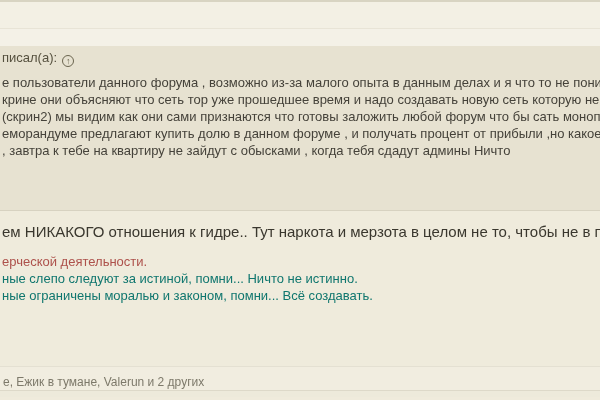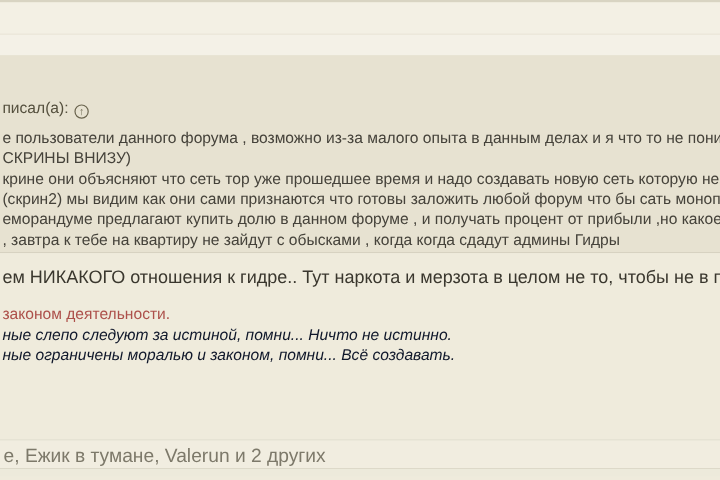--- a/index.html
+++ b/index.html
@@ -12,77 +12,75 @@
   .top-strip { height:2px; background:#d8d4c2; }
   .band-a { height:27px; background:#f3f0e4; border-bottom:1px solid #e8e4d6; }
   .band-b { height:17px; background:#f4f1e7; }
   .quote-block {
     height:165px; background:#e7e2d1; border-bottom:1px solid #d7d2c1;
     padding:5px 0 0 2px; overflow:hidden; white-space:nowrap;
   }
   .quote-header {
     height:13px; margin-bottom:10px; font-size:13px; line-height:13px;
     color:#55503e;
-    margin-top:32px;
   }
   .quote-attribution { display:inline-block; }
   .jump-icon {
     display:inline-block; width:12px; height:12px; margin-left:5px;
     border:1px solid #6b654f; border-radius:50%; color:#6b654f;
     font-size:9px; line-height:11px; text-align:center; vertical-align:-2px;
     cursor:pointer;
   }
   .quote-line {
     font-size:13px; line-height:17px; color:#45423a; white-space:nowrap;
   }
   .post-body {
     height:155px; background:#efebdc; padding:10px 0 0 2px;
     overflow:hidden; white-space:nowrap;
   }
   .reply-line { font-size:15px; line-height:21px; color:#3a372e; white-space:nowrap; }
   .signature { margin-top:12px; }
   .sig-red { font-size:13px; line-height:16px; color:#ad514b; white-space:nowrap; }
   .sig-italic {
-    font-size:13px; line-height:17px; color:#0f172a; font-style:italic;
+    font-size:13px; line-height:17px; color:#0f766e; 
     white-space:nowrap;
   }
   .likes-row {
     height:25px; background:#f1ede0; border-top:1px solid #e4e0d2;
     border-bottom:1px solid #ddd9c9; padding:5px 0 0 3px;
     overflow:hidden; white-space:nowrap;
   }
-  .likes-text { font-size:16px; line-height:14px; color:#7d796a; cursor:pointer; }
+  .likes-text { font-size:12px; line-height:14px; color:#7d796a; cursor:pointer; }
   .footer-strip { height:6px; background:#edeadb; }
 </style>
 </head>
 <body>
 
 <div class="page">
 
   <div class="top-strip"></div>
   <div class="band-a"></div>
   <div class="band-b"></div>
 
   <div class="quote-block">
     <div class="quote-header">
       <span class="quote-attribution">писал(а):</span><span class="jump-icon">↑</span>
     </div>
     <div class="quote-line">е пользователи данного форума , возможно из-за малого опыта в данным делах и я что то не понимаю , но меня у</div>
-    <div class="quote-line">СКРИНЫ ВНИЗУ)</div>
     <div class="quote-line">крине они объясняют что сеть тор уже прошедшее время и надо создавать новую сеть которую не могли бы отсл</div>
     <div class="quote-line">(скрин2) мы видим как они сами признаются что готовы заложить любой форум что бы сать монополистами в да</div>
     <div class="quote-line">еморандуме предлагают купить долю в данном форуме , и получать процент от прибыли ,но какое может быть до</div>
-    <div class="quote-line">, завтра к тебе на квартиру не зайдут с обысками , когда когда сдадут админы Гидры</div>
+    <div class="quote-line">, завтра к тебе на квартиру не зайдут с обысками , когда тебя сдадут админы Ничто</div>
   </div>
 
   <div class="post-body">
     <div class="reply-line">ем НИКАКОГО отношения к гидре.. Тут наркота и мерзота в целом не то, чтобы не в почёте.. ЗДЕСЬ</div>
 
     <div class="signature">
-      <div class="sig-red">законом деятельности.</div>
+      <div class="sig-red">ерческой деятельности.</div>
       <div class="sig-italic">ные слепо следуют за истиной, помни... Ничто не истинно.</div>
       <div class="sig-italic">ные ограничены моралью и законом, помни... Всё создавать.</div>
     </div>
   </div>
 
   <div class="likes-row">
     <span class="likes-text">е, Ежик в тумане, Valerun и 2 других</span>
   </div>
 
   <div class="footer-strip"></div>

